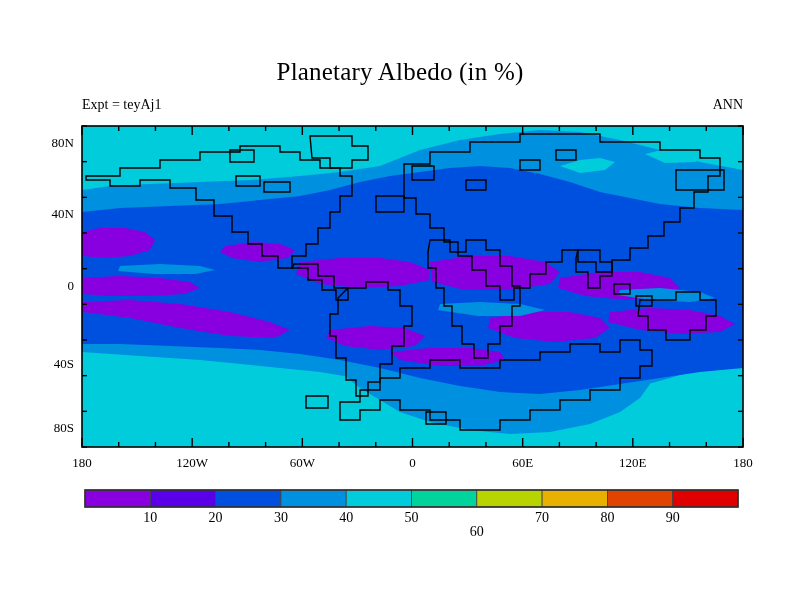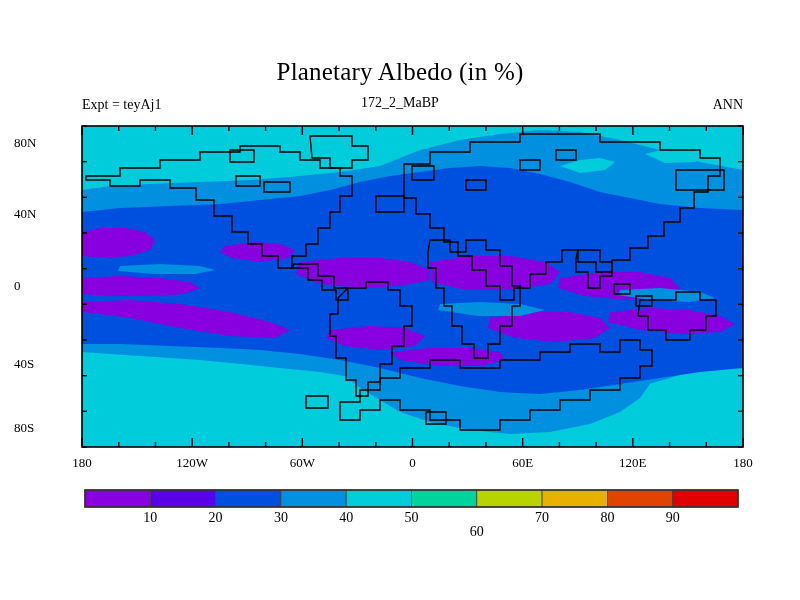--- a/index.html
+++ b/index.html
@@ -44,21 +44,21 @@
     white-space: nowrap;
   }
   .season-label {
     position: absolute;
     right: 57px; top: 97px;
     font-size: 14px;
     white-space: nowrap;
   }
   .ylabel {
     position: absolute;
-    text-align: left;
+    text-align: right;
     width: 60px;
     font-size: 13px;
     white-space: nowrap;
   }
   .xlabel {
     position: absolute;
     text-align: center;
     width: 70px;
     font-size: 13px;
     white-space: nowrap;
@@ -71,21 +71,20 @@
     white-space: nowrap;
   }
   svg { display: block; }
 </style>
 </head>
 <body>
 
 <div id="figure">
 
   <div class="title">Planetary Albedo (in %)</div>
-  <div class="subtitle-center">172_2_MaBP</div>
   <div class="expt-label">Expt = teyAj1</div>
   <div class="season-label">ANN</div>
 
   <svg width="800" height="600" style="position:absolute;left:0;top:0;">
     <defs>
       <clipPath id="mapclip">
         <rect x="82" y="126" width="661" height="321"></rect>
       </clipPath>
     </defs>
 

